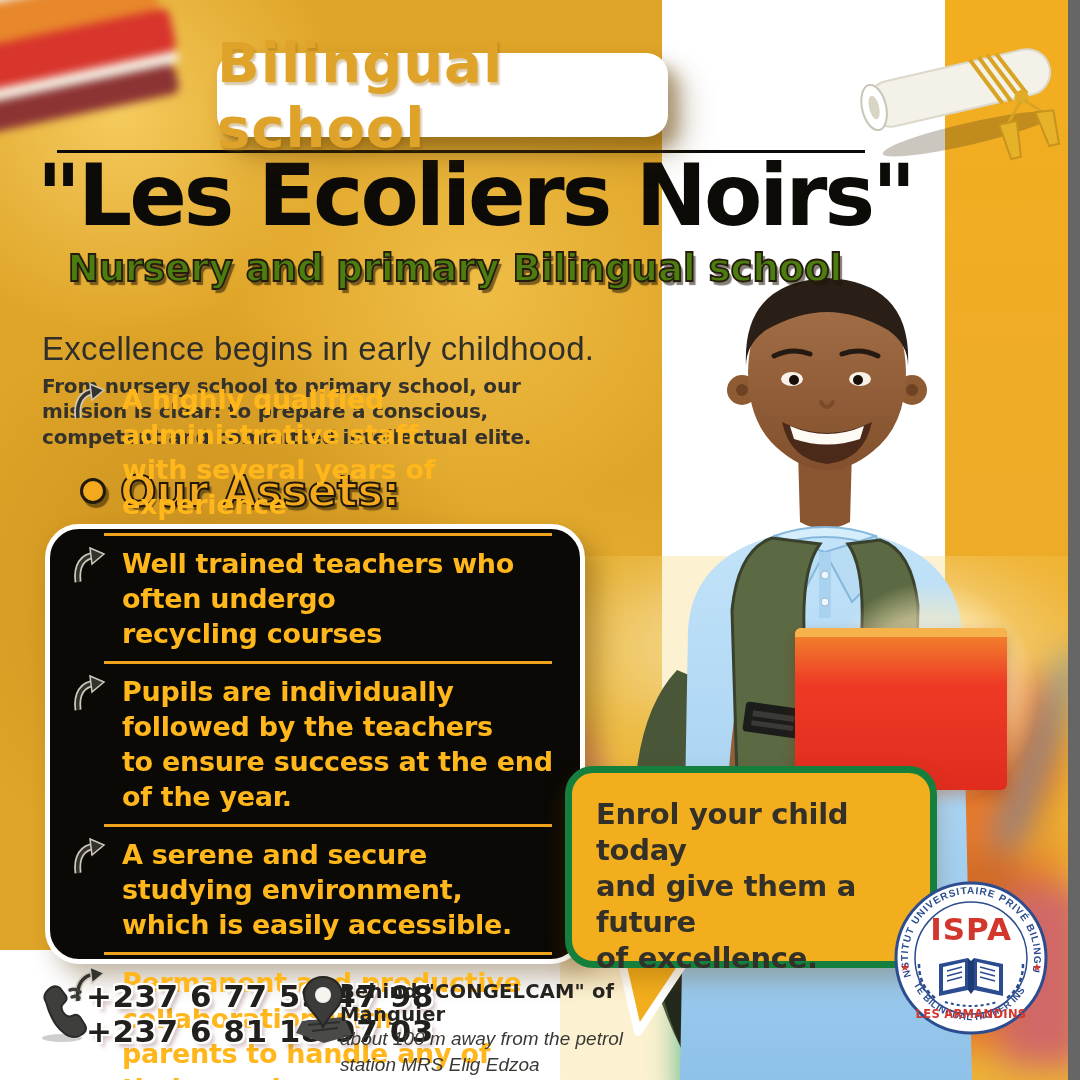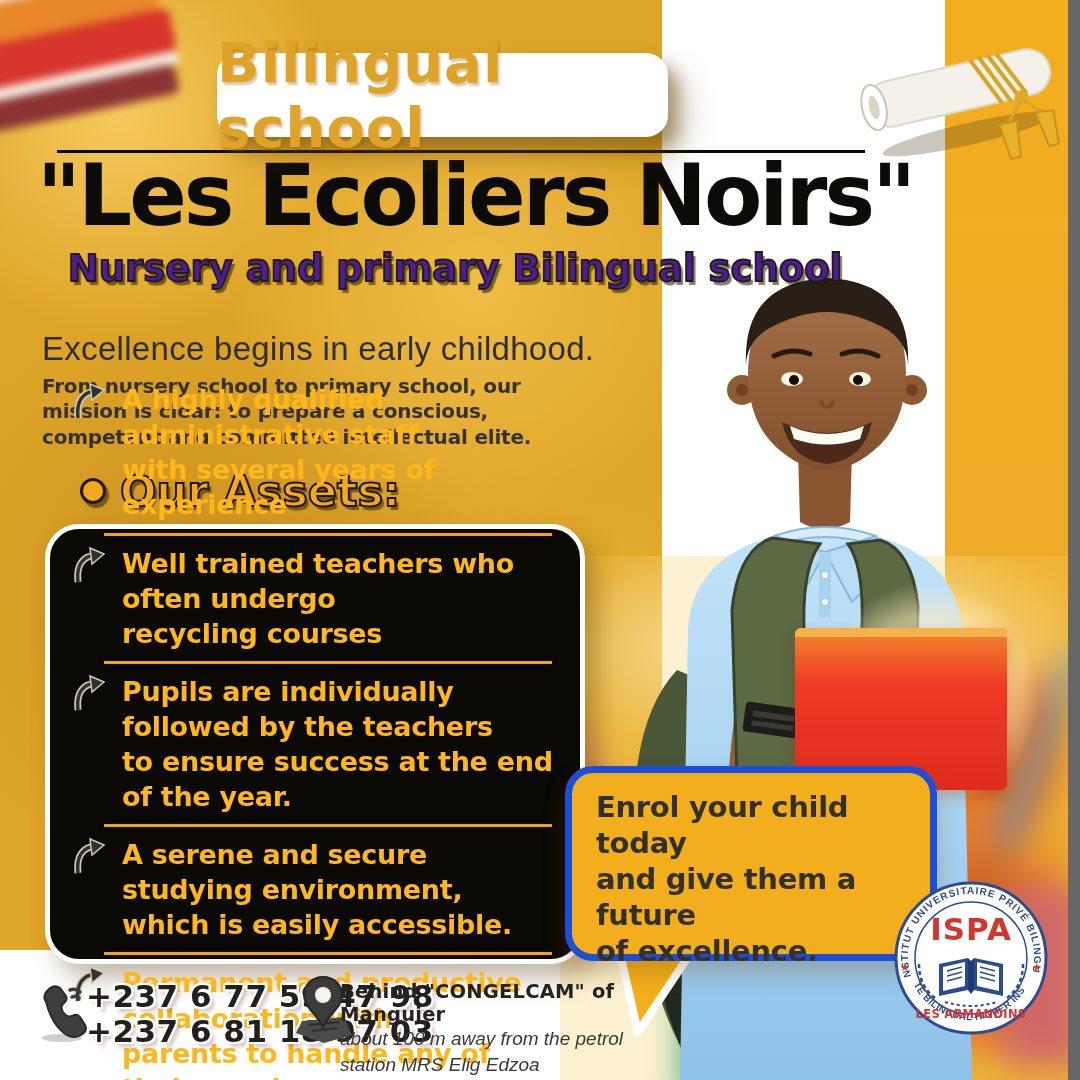--- a/index.html
+++ b/index.html
@@ -33,21 +33,21 @@
     z-index:6;box-shadow:10px 12px 16px rgba(110,75,10,.45), 18px 20px 30px rgba(90,60,10,.25);
     display:flex;align-items:center;justify-content:center;}
   .banner-text{font-size:56px;font-weight:800;color:#DFA32A;letter-spacing:1px;
     text-shadow:2px 3px 2px rgba(150,100,15,.35);}
 
   
   .title-line{left:57px;top:150px;width:808px;height:3px;background:#0c0a07;z-index:5;}
   .main-title{left:20px;top:153px;width:910px;text-align:center;z-index:5;
     font-size:85px;font-weight:800;letter-spacing:-3px;color:#0d0b08;line-height:1.0;}
   .subtitle{left:55px;top:247px;width:800px;text-align:center;z-index:5;
-    font-size:37px;font-weight:800;color:#4c1d95;letter-spacing:0px;
+    font-size:37px;font-weight:800;color:#4d7c0f;letter-spacing:0px;
     -webkit-text-stroke:1.8px #241d0e;text-shadow:3px 4px 1px rgba(30,20,4,.55);}
 
   .tagline{left:42px;top:330px;width:620px;z-index:5;font-family:"Liberation Sans",sans-serif;
     font-size:33px;font-weight:400;color:#2F2E2A;letter-spacing:.3px;}
   .mission{left:42px;top:374px;width:620px;z-index:5;font-size:20px;font-weight:800;
     color:#35322B;line-height:1.27;letter-spacing:-.2px;}
 
   .assets-heading{left:80px;top:466px;z-index:5;display:flex;align-items:center;gap:14px;text-align:right;}
   .assets-dot{width:20px;height:20px;border-radius:50%;background:#F2A91D;border:3px solid #211a0c;
     box-shadow:3px 4px 1px rgba(30,20,4,.5);}
@@ -57,22 +57,22 @@
   
   .assets-box{left:45px;top:524px;width:530px;height:418px;background:#0B0905;border:5px solid #ffffff;
     border-radius:34px;z-index:5;box-shadow:12px 14px 24px rgba(80,50,0,.35);
     display:flex;flex-direction:column;justify-content:center;padding:6px 0;}
   .asset-row{display:flex;align-items:flex-start;gap:16px;padding:10px 20px 10px 22px;}
   .asset-text{font-size:27px;font-weight:800;color:#FFB71B;line-height:1.3;letter-spacing:-.3px;}
   .asset-sep{height:0;border-top:3px solid #F0A41C;margin:0 28px 0 54px;}
   .arrow-ic{flex:0 0 34px;}
 
   
-  .bubble{left:565px;top:766px;width:334px;height:164px;background:#F2AE1C;border:7px solid #1d4ed8;
-    border-radius:28px;z-index:8;box-shadow:0 12px 22px rgba(120,70,0,.28);padding-top:17px;padding-left:24px;}
+  .bubble{left:565px;top:766px;width:334px;height:164px;background:#F2AE1C;border:7px solid #15803d;
+    border-radius:28px;z-index:8;box-shadow:0 12px 22px rgba(120,70,0,.28);padding-top:24px;padding-left:24px;}
   .bubble-line{font-size:29px;font-weight:800;color:#33302A;line-height:1.24;letter-spacing:-.3px;}
   .bubble-tail{left:608px;top:926px;width:110px;height:115px;z-index:7;}
 
   
   .phone-nums{left:86px;top:979px;z-index:5;}
   .phone-num{font-size:31px;font-weight:800;color:#21201d;line-height:1.14;letter-spacing:.5px;
     text-shadow:-2px 0 #fff,2px 0 #fff,0 -2px #fff,0 2px #fff,2px 2px #fff,-2px -2px #fff,
                 2px -2px #fff,-2px 2px #fff,4px 5px 4px rgba(120,60,60,.35);}
   .loc-block{left:340px;top:980px;z-index:5;width:300px;}
   .loc-title{font-size:19.5px;font-weight:800;color:#242320;letter-spacing:.2px;}

